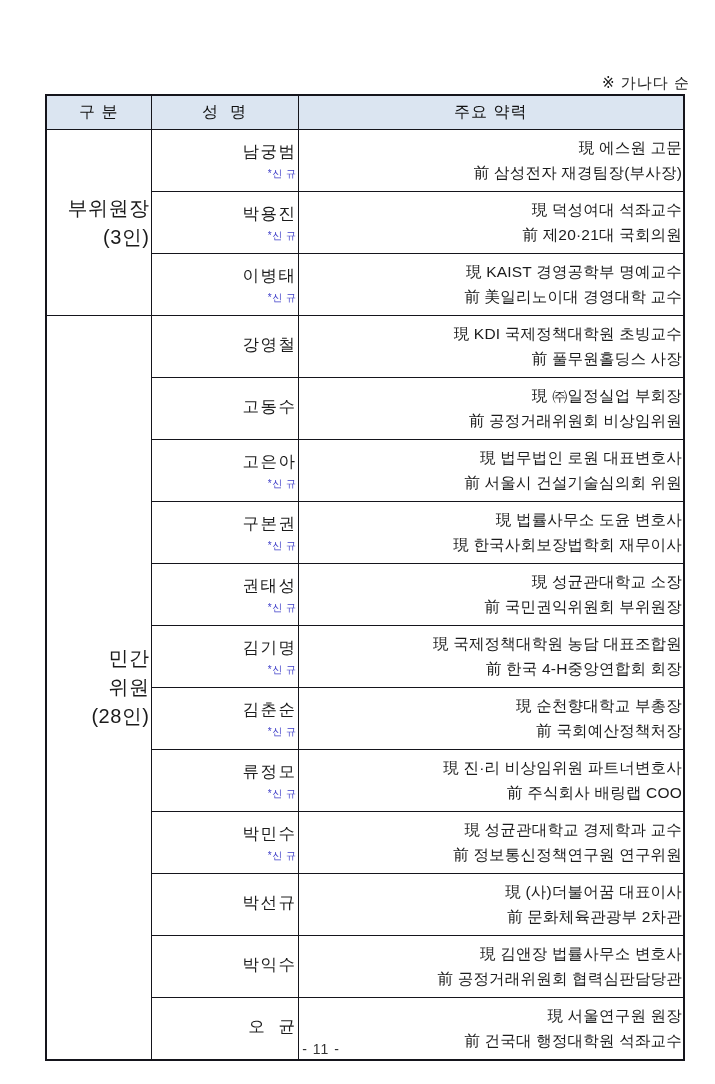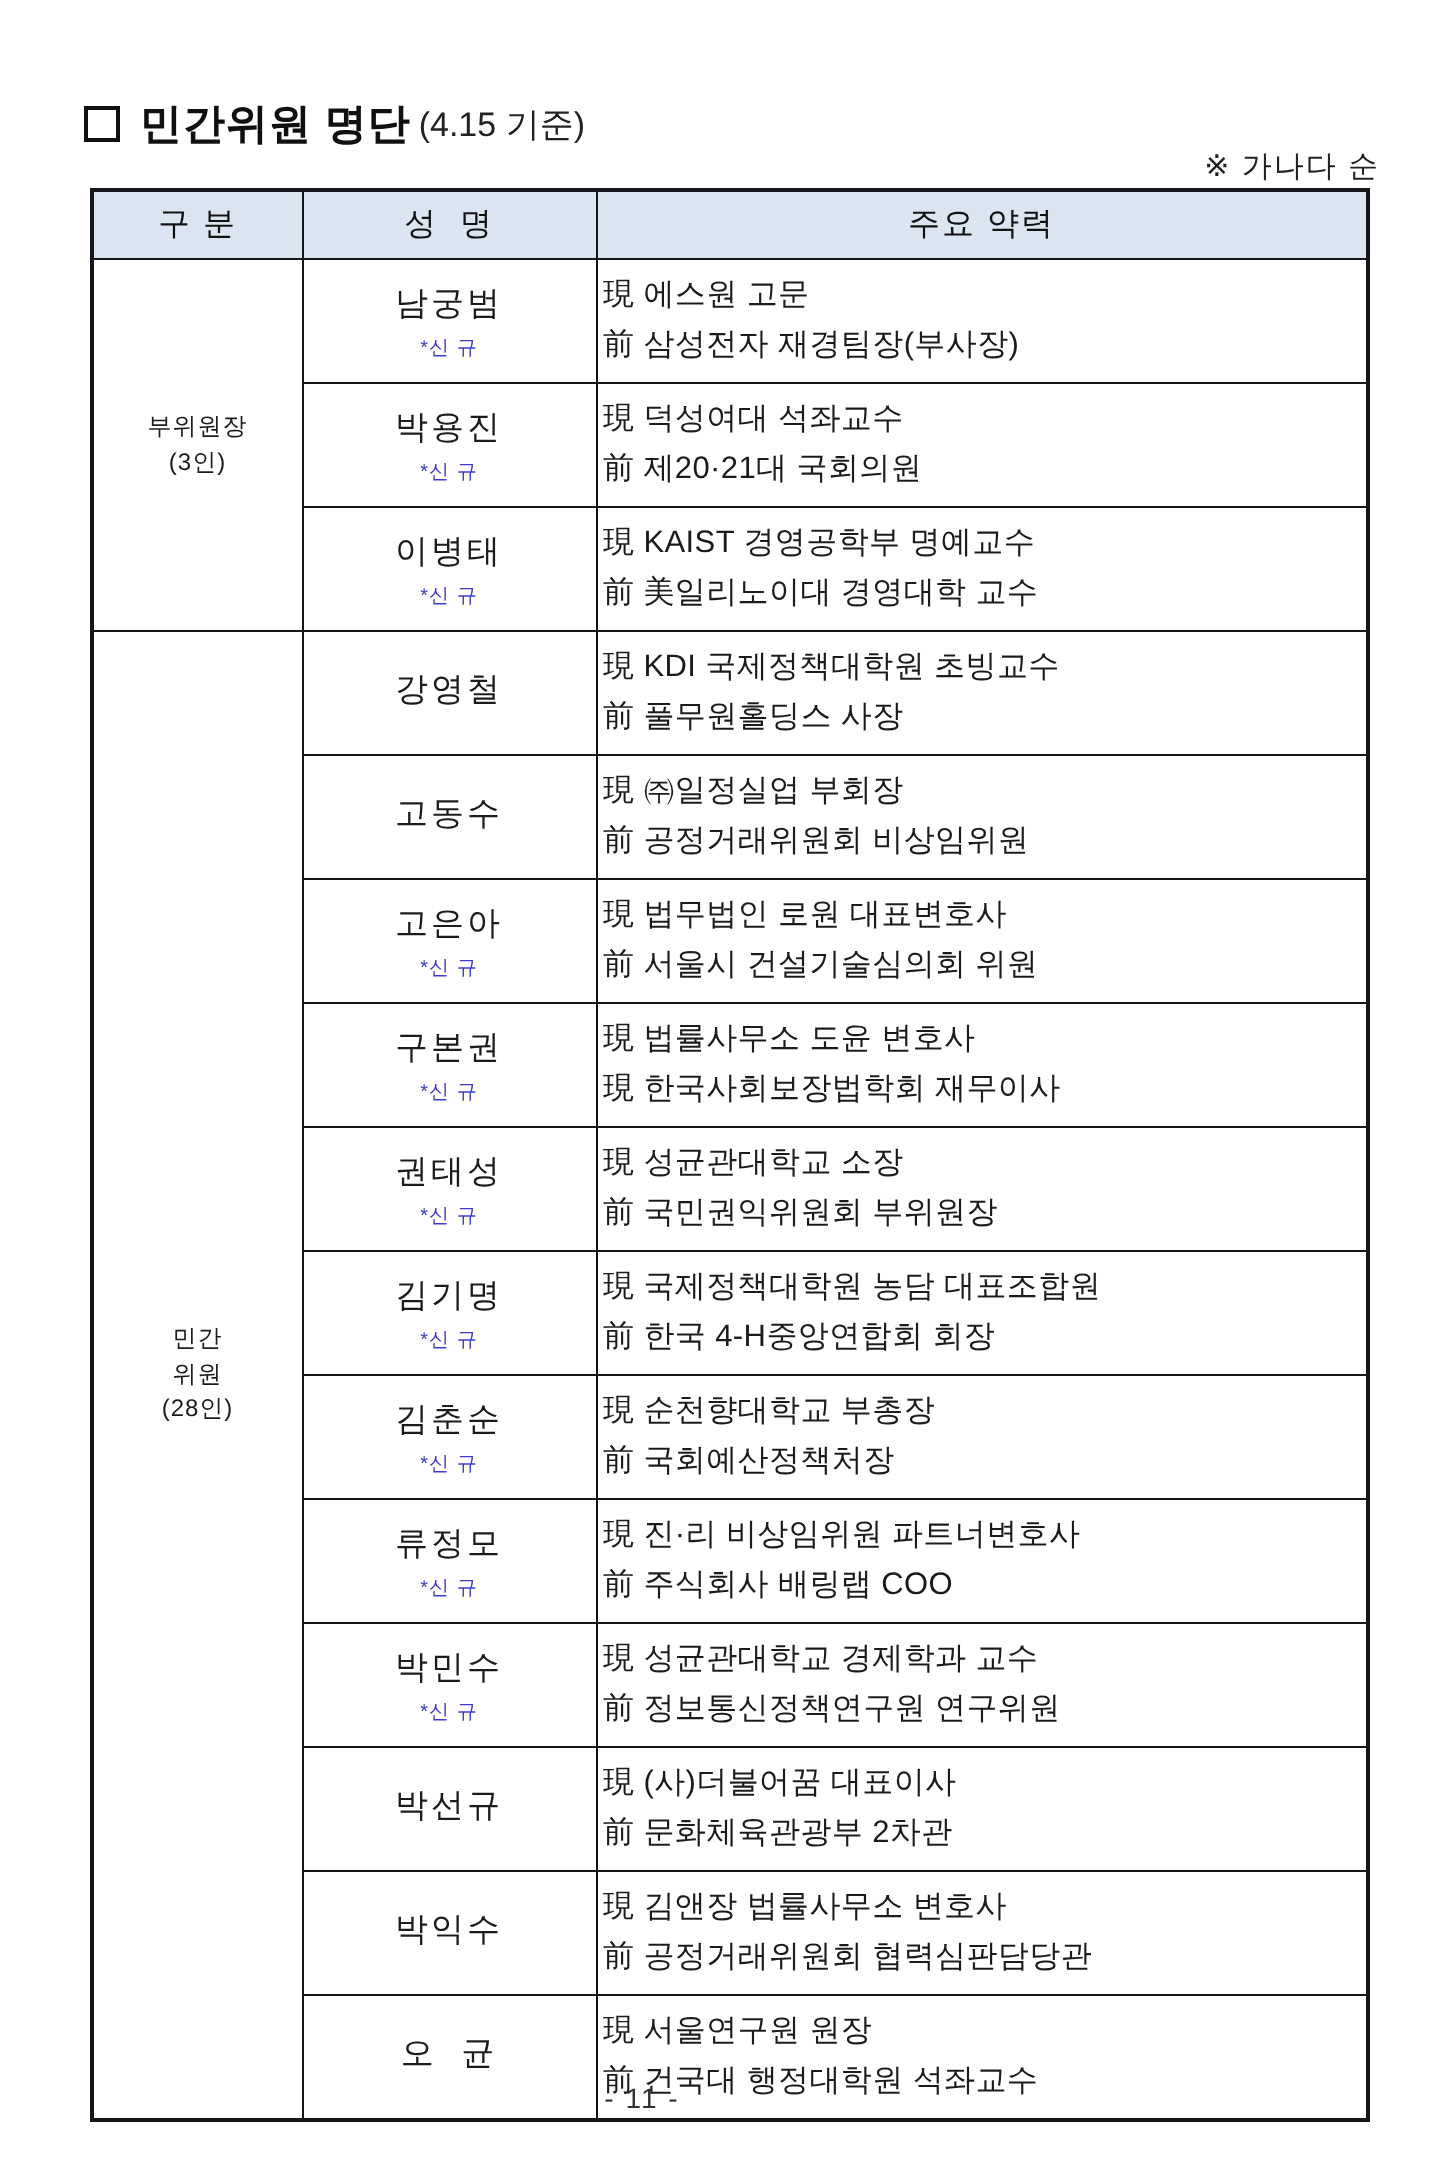--- a/index.html
+++ b/index.html
@@ -45,27 +45,27 @@
   }
   .roster th,.roster td{
     border:1px solid var(--border_dark);
     vertical-align:middle;
   }
   .roster th{
     height:31px;background:var(--header_bg);
     font-size:16px;font-weight:normal;text-align:center;
     white-space:pre;letter-spacing:1px;color:#111;
   }
-  .roster td{height:59px;}
+  .roster td{height:59px;text-align:right;}
   col.c-group{width:105px;}
   col.c-name{width:147px;}
   col.c-career{width:386px;}
 
   .group-cell{
-    text-align:center;font-size:12px;line-height:1.45;
+    text-align:center;font-size:20px;line-height:1.45;
     white-space:pre-line;letter-spacing:0.5px;
   }
   .name-cell{text-align:center;}
   .mname{font-size:16.5px;letter-spacing:1.5px;white-space:pre;}
   .mnew{
     font-size:10px;color:var(--badge_blue);
     margin-top:4px;white-space:pre;letter-spacing:0.5px;
   }
   .career-cell{padding-left:3px;}
   .cline{
@@ -77,25 +77,20 @@
   .footer-pagenum{
     position:absolute;left:0;top:1041px;width:642px;
     text-align:center;font-size:14px;color:#333;letter-spacing:1px;
   }
 </style>
 </head>
 <body>
 
 <div class="page">
 
-  <div class="title-row">
-    <span class="sq-icon"></span>
-    <span class="doc-title">민간위원 명단</span>
-    <span class="doc-title-suffix">(4.15 기준)</span>
-  </div>
 
   <div class="sort-note">※ 가나다 순</div>
 
   <table class="roster">
     <colgroup>
         <col class="c-group">
         <col class="c-name">
         <col class="c-career">
       </colgroup>
     <thead>

